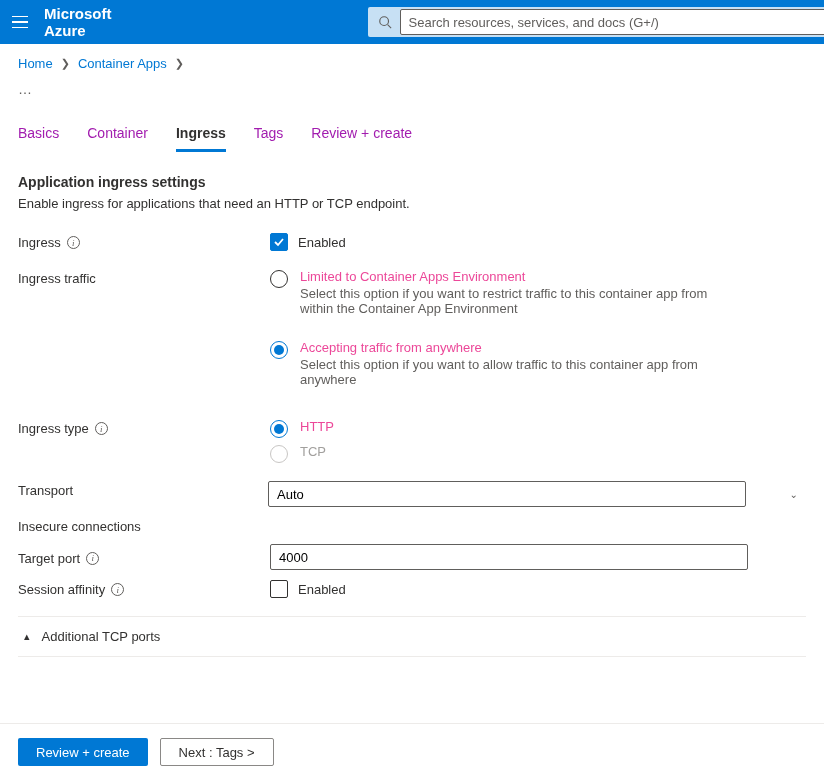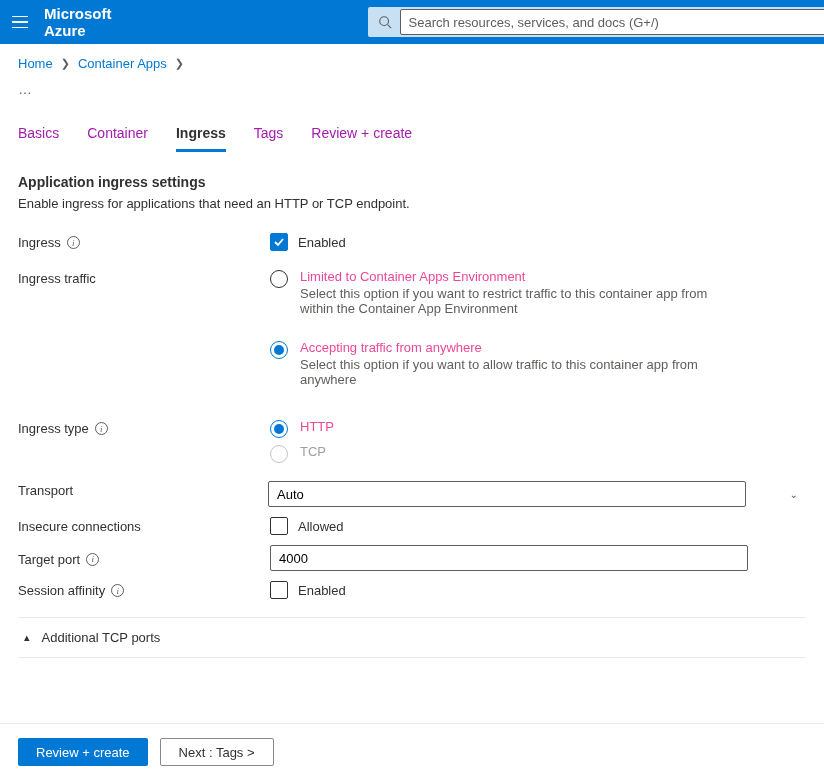--- a/index.html
+++ b/index.html
@@ -206,24 +206,20 @@
         </select>
         <span class="select-caret">⌄</span>
       </div>
     </div>
   </div>
 
   <div class="form-row" style="margin-bottom:10px;">
     <div class="form-label">
       <span>Insecure connections</span>
     </div>
-    <div class="form-control checkbox-row">
-      <span class="chk"></span>
-      <span>Allowed</span>
-    </div>
   </div>
 
   <div class="form-row" style="margin-bottom:10px;align-items:center;">
     <div class="form-label">
       <span>Target port</span>
       <span class="info-icon">i</span>
     </div>
     <div class="form-control">
       <input type="text" value="4000" style="">
     </div>

